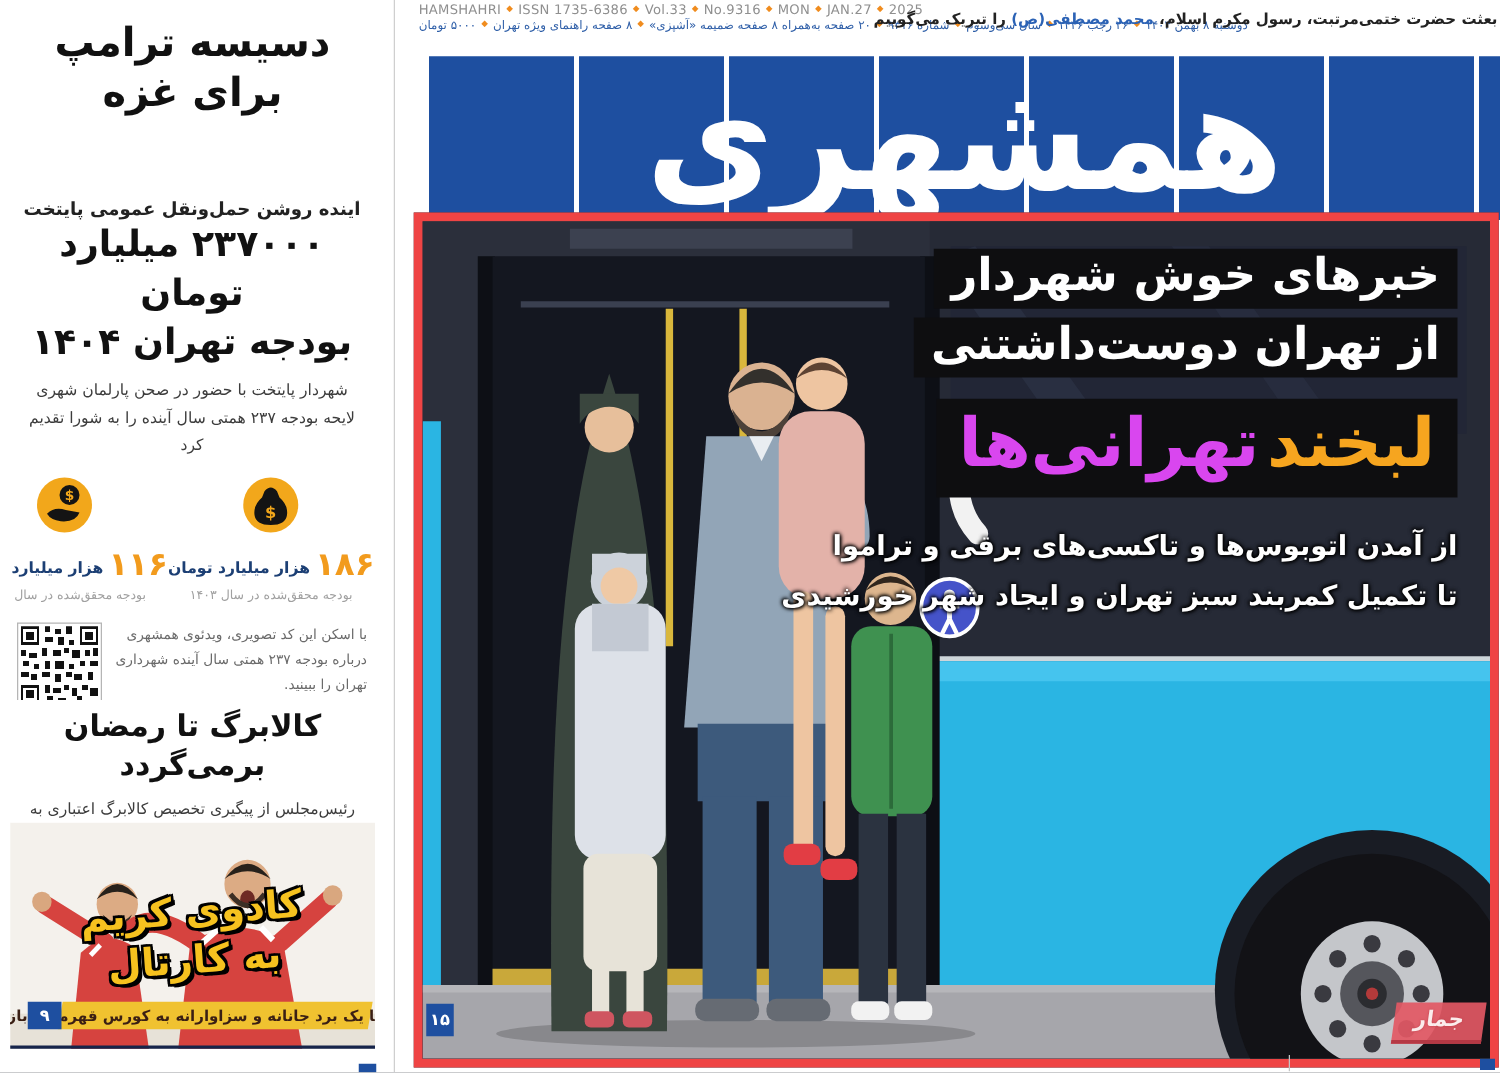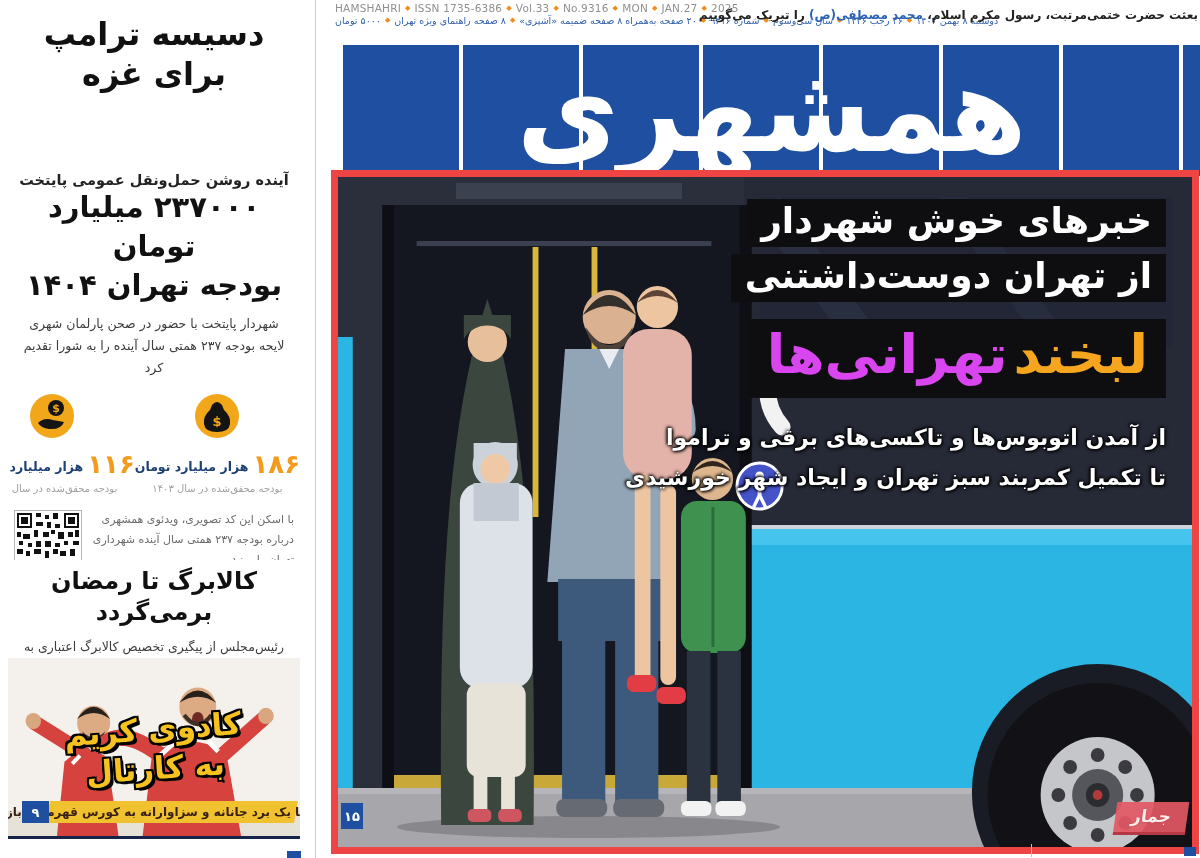--- a/index.html
+++ b/index.html
@@ -50,21 +50,21 @@
   .col-divider{position:absolute;left:315px;top:0;bottom:0;width:1px;background:#cfcfcf;}
   .sec{position:absolute;left:8px;right:8px;overflow:hidden;}
   .sec-gaza{top:6px;height:154px;}
   .sec-budget{top:160px;height:400px;}
   .sec-kalabarg{top:562px;height:96px;}
   .sec-sports{top:658px;height:184px;overflow:visible;}
   .art-title-xl{font-size:32px;font-weight:900;color:#111;line-height:1.25;margin-top:8px;}
   .art-title-lg{font-size:29px;font-weight:900;color:#111;line-height:1.35;}
   .art-title-md{font-size:24px;font-weight:900;color:#111;line-height:1.3;margin-top:4px;}
   .art-sub{font-size:12.5px;color:#3c3c3c;line-height:1.75;margin:8px 12px 0;}
-  .art-kicker{font-size:14.5px;font-weight:800;color:#222;margin-top:12px;}
+  .art-kicker{font-size:14.5px;font-weight:800;color:#222;margin-top:0;}
   
   .stats-row{display:flex;direction:rtl;margin-top:14px;}
   .stat{flex:1;text-align:center;}
   .stat-icon{width:46px;height:46px;margin:0 auto 6px;}
   .stat-line{white-space:nowrap;}
   .stat-value{font-size:26px;font-weight:900;color:#f29b1d;vertical-align:-2px;}
   .stat-unit{font-size:12.5px;font-weight:800;color:#1c3f74;margin-right:4px;}
   .stat-caption{font-size:10px;color:#a0a0a0;margin-top:4px;}
   
   .qr-row{display:flex;direction:ltr;margin:16px 6px 0;gap:10px;}

